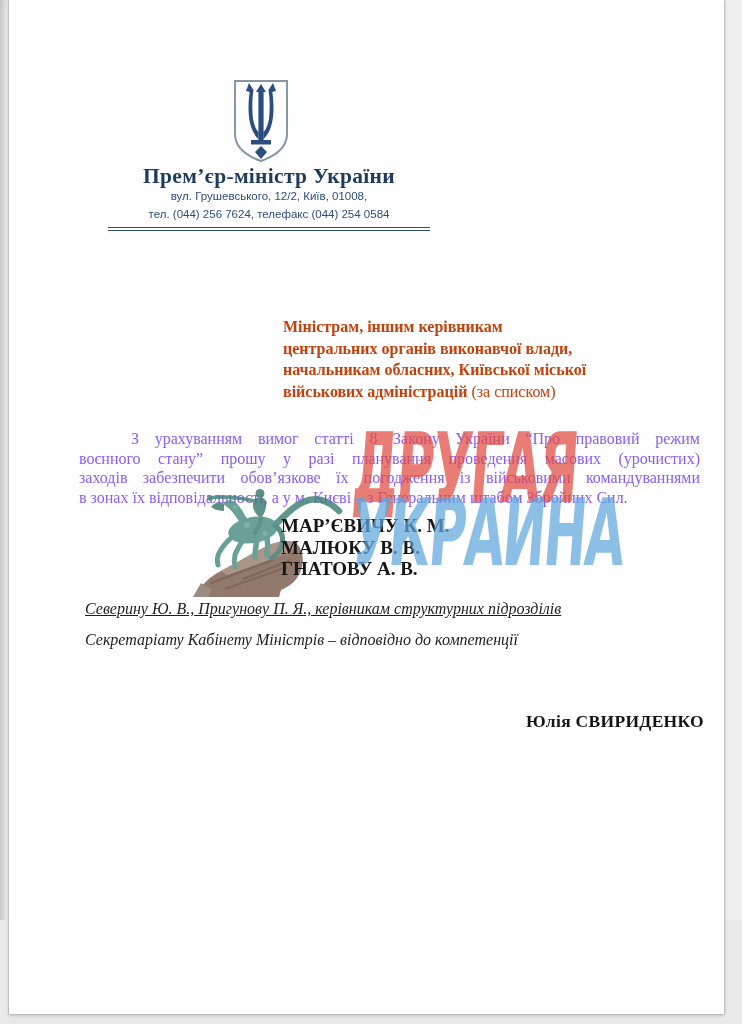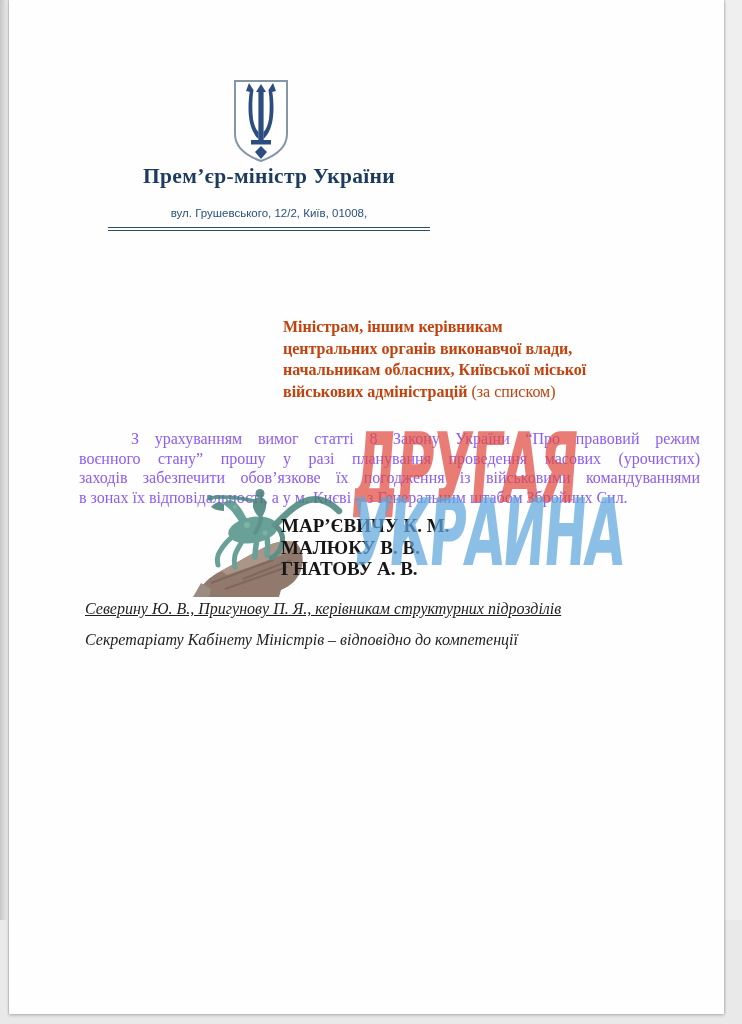--- a/index.html
+++ b/index.html
@@ -20,21 +20,21 @@
     box-shadow:1px 0 2px rgba(0,0,0,.18), -1px 0 1px rgba(0,0,0,.12), 0 2px 3px rgba(0,0,0,.15);
   }
   .abs{position:absolute;}
   
   .lh-center{left:75px;width:370px;text-align:center;}
   .lh-title{
     top:164px;font-size:21.5px;font-weight:bold;color:#1d3b5f;
     letter-spacing:.3px;
   }
   .lh-addr{font-family:"Liberation Sans",sans-serif;color:#2b4f7d;font-size:11.5px;line-height:13.5px;}
-  .lh-addr1{top:207px;}
+  .lh-addr1{top:190px;}
   .lh-addr2{top:208px;}
   .lh-rule{
     left:99px;top:227px;width:322px;height:2px;
     border-top:1.7px solid #2e4f6b;border-bottom:1.7px solid #2e4f6b;
   }
   
   .recipient{
     left:274px;top:316px;width:400px;
     font-size:16px;font-weight:bold;color:#c2410c;line-height:21.6px;
   }
@@ -86,20 +86,21 @@
         <path d="M41,12 C43,24 43,36 41,45 C39,53 36,58 32.5,61 L32.5,54 C35.5,51 37,46 38,41 C39,32 39,21 37.5,12 Z"></path>
         <polygon points="22.5,12 18,5 15,13 19,14"></polygon>
         <polygon points="37.5,12 42,5 45,13 41,14"></polygon>
         <rect x="20" y="62" width="20" height="4.5"></rect>
         <polygon points="30,68 24,74 30,81 36,74"></polygon>
       </g>
     </svg>
 
     <div class="abs lh-center lh-title">Прем’єр-міністр України</div>
     <div class="abs lh-center lh-addr lh-addr1">вул. Грушевського, 12/2, Київ, 01008,</div>
+    <div class="abs lh-center lh-addr lh-addr2">тел. (044) 256 7624, телефакс (044) 254 0584</div>
     <div class="abs lh-rule"></div>
 
     <div class="abs recipient">
       <div>Міністрам, іншим керівникам</div>
       <div>центральних органів виконавчої влади,</div>
       <div>начальникам обласних, Київської міської</div>
       <div><span>військових адміністрацій</span><span class="normal"> (за списком)</span></div>
     </div>
 
     <div class="abs body-par">
@@ -141,18 +142,19 @@
 
     <div class="abs names">
       <div>МАР’ЄВИЧУ К. М.</div>
       <div>МАЛЮКУ В. В.</div>
       <div>ГНАТОВУ А. В.</div>
     </div>
 
     <div class="abs italic-line it1">Северину Ю. В., Пригунову П. Я., керівникам структурних підрозділів</div>
     <div class="abs italic-line it2">Секретаріату Кабінету Міністрів – відповідно до компетенції</div>
 
+    <div class="abs signature">Юлія СВИРИДЕНКО</div>
 
     <div class="abs wm wm1" style="color:#e14b41;">ДРУГАЯ</div>
     <div class="abs wm wm2" style="color:#61a8dd;">УКРАИНА</div>
 
   </div>
 </div>
 
 </body></html>

